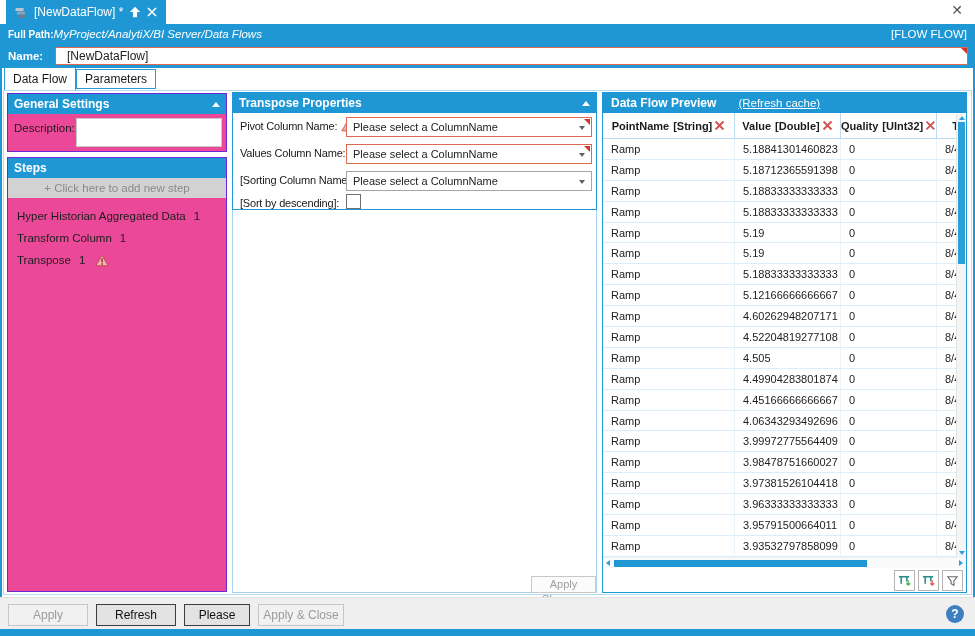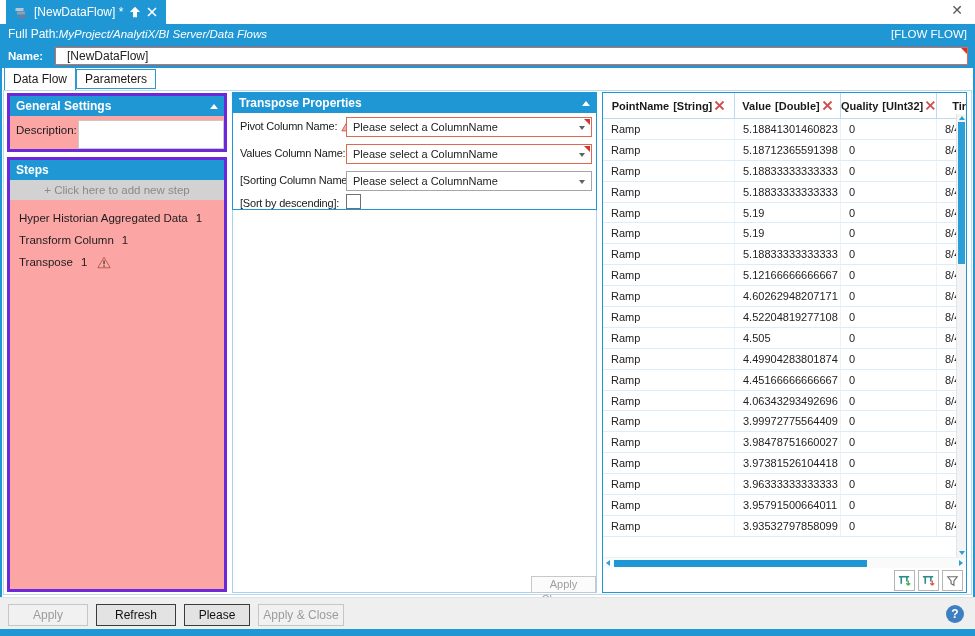--- a/index.html
+++ b/index.html
@@ -11,42 +11,42 @@
 
   
   #titlebar{left:0;top:0;width:975px;height:24px;background:#fff}
   #doc-tab{position:absolute;left:6px;top:0;height:24px;display:flex;align-items:center;gap:6px;
     padding:0 9px;background:#1f97d4;color:#fff}
   #doc-tab .t{font-size:12px}
   #win-close{position:absolute;right:12px;top:3px;color:#555;font-size:14px;line-height:14px;cursor:default}
 
   
   #pathbar{left:0;top:24px;width:975px;height:20px;display:flex;align-items:center;padding:0 8px;color:#fff}
-  #pathbar .lbl{font-weight:normal;font-size:12px}
+  #pathbar .lbl{font-weight:bold;font-size:10px}
   #pathbar .pth{font-style:italic;margin-left:0;font-size:11.5px}
   #pathbar .badge{margin-left:auto;font-size:11.5px}
   #namebar{left:0;top:44px;width:975px;height:24px;display:flex;align-items:center;padding:0 7px 0 8px}
   #namebar .lbl{color:#fff;font-weight:bold;width:47px;font-size:11.5px}
   #name-input{flex:1;height:18px;border:1px solid #dd6a50;background:#fff;padding:0 11px;font-size:12px;
     font-family:inherit;color:#222;position:relative;outline:none}
   .corner-wrap{position:relative;flex:1;height:18px}
   .corner-wrap input{width:100%}
   .corner{position:absolute;top:1px;right:1px;width:0;height:0;border-top:6px solid #d13428;border-left:6px solid transparent}
 
   
   #tabstrip{left:0;top:68px;width:975px;height:22px;padding-left:4px;display:flex;align-items:flex-end}
   .tab{padding:0 8px;border:1px solid #2a9ad4;background:#fff;font-size:12px;display:flex;align-items:center}
   .tab.active{height:23px;border-bottom:none;position:relative;z-index:3}
   .tab.inactive{height:20px;margin-bottom:1px}
 
   
   #content-frame{left:3px;top:90px;width:969px;height:505px;border:1px solid #b5dcf2;background:#fff}
 
   
-  .panel{position:absolute;border:3px solid #6d28d9;background:#fca5a5}
+  .panel{position:absolute;border:1px solid #6d28d9;background:#ec4899}
   .panel-head{height:20px;background:#1f97d4;color:#fff;font-weight:bold;font-size:12px;
     display:flex;align-items:center;padding:0 6px}
   .collapse{margin-left:auto;width:0;height:0;border-left:4px solid transparent;border-right:4px solid transparent;border-bottom:5px solid #fff}
 
   
   #gs-panel{left:7px;top:93px;width:220px;height:59px}
   #gs-body{position:relative;height:37px}
   #desc-label{position:absolute;left:6px;top:8px;font-size:11.5px}
   #desc-input{position:absolute;left:68px;top:4px;width:146px;height:29px;border:1px solid #c9c9c9;background:#fff;font-family:inherit;font-size:12px;padding:2px 4px;outline:none}
 
@@ -254,20 +254,24 @@
 
     <div class="prop-row" style="top:101px">
       <span class="prop-label">[Sort by descending]:</span>
       <span class="checkbox"></span>
     </div>
   </div>
 
   <div class="abs" id="apply-changes">Apply Changes</div>
 
   <div class="abs" id="preview-panel">
+    <div id="preview-head">
+      <span id="preview-title">Data Flow Preview</span>
+      <span id="refresh-cache">(Refresh cache)</span>
+    </div>
 
     <div id="grid-header">
       <div class="hcell c0">
         <span>PointName</span>
           <span class="htype">[String]</span>
         <svg width="11" height="11" viewBox="0 0 11 11">
             <path d="M1.5 1.5 L9.5 9.5 M9.5 1.5 L1.5 9.5" stroke="#d14f4f" stroke-width="1.8"></path>
           </svg>
       </div>
       <div class="hcell c1">

